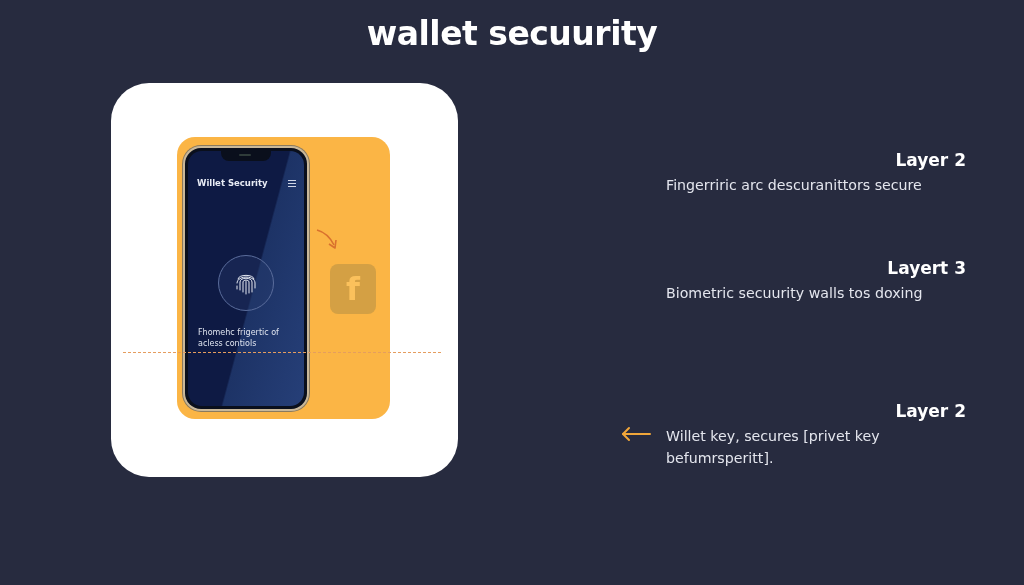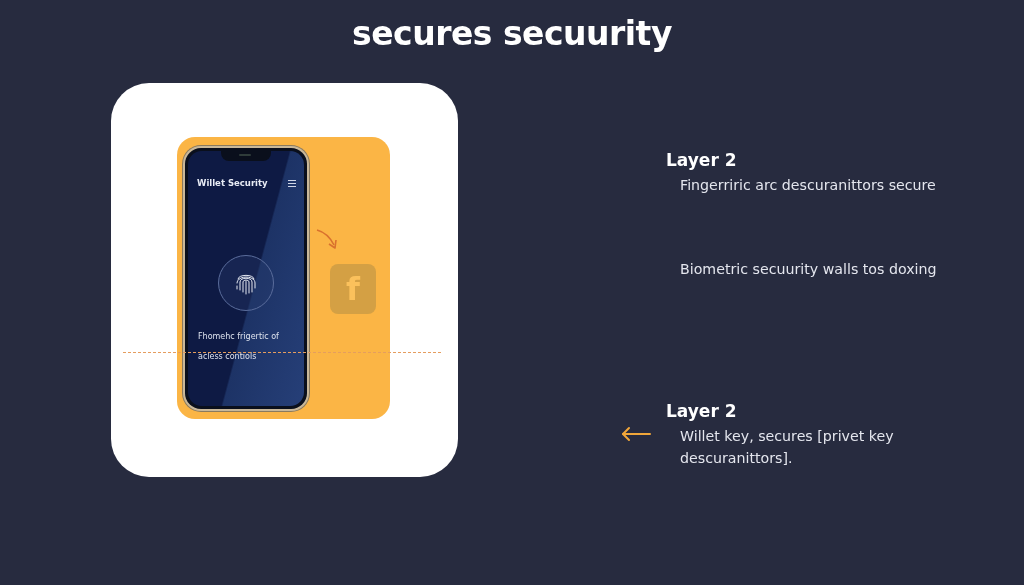--- a/index.html
+++ b/index.html
@@ -96,21 +96,21 @@
       border-radius: 50%;
       border: 1px solid #5b6d9c;
       background: rgba(40, 60, 110, 0.35);
       display: flex; align-items: center; justify-content: center;
     }
     .screen-caption {
       position: absolute;
       left: 10px; top: 176px;
       width: 108px;
       font-size: 8px;
-      line-height: 20px;
+      line-height: 11px;
       color: #dfe4ef;
     }
     .dashed-line {
       position: absolute;
       left: 123px; top: 352px;
       width: 318px; height: 0;
       border-top: 1.4px dashed #e59d5e;
     }
     .arrow-curve {
       position: absolute;
@@ -133,41 +133,41 @@
       position: absolute;
       left: 666px;
       width: 300px;
     }
     .layer-title {
       font-size: 17px;
       font-weight: bold;
       color: #ffffff;
       margin-bottom: 4px;
       white-space: nowrap;
+      text-align: right;
     }
     .layer-desc {
       font-size: 14.2px;
       line-height: 22px;
       color: #e4e6ee;
       white-space: nowrap;
-      margin-left: 14px;
     }
     .layer-1 { top: 150px; }
     .layer-2 { top: 258px; }
     .layer-3 { top: 401px; }
     .left-arrow {
       position: absolute;
       left: 620px; top: 426px;
       width: 32px; height: 16px;
     }
   </style>
 </head>
 <body>
 
-<h1 class="title">secures secuurity</h1>
+<h1 class="title">wallet secuurity</h1>
 
 <div class="card"></div>
 <div class="panel"></div>
 
 <div class="phone">
   <div class="phone-inner">
     <div class="screen">
       <div class="notch"></div>
       <div class="screen-title">Willet Security</div>
       <div class="menu-icon">
@@ -200,25 +200,26 @@
 </div>
 
 <div class="dashed-line"></div>
 
 <div class="layer layer-1">
   <div class="layer-title">Layer 2</div>
   <div class="layer-desc">Fingerriric arc descuranittors secure</div>
 </div>
 
 <div class="layer layer-2">
+  <div class="layer-title">Layert 3</div>
   <div class="layer-desc">Biometric secuurity walls tos doxing</div>
 </div>
 
 <svg class="left-arrow" viewBox="0 0 32 16" fill="none">
   <path d="M30 8 L3 8" stroke="#f0a63a" stroke-width="2" stroke-linecap="round"></path>
   <path d="M9 2 L3 8 L9 14" stroke="#f0a63a" stroke-width="2" stroke-linecap="round" stroke-linejoin="round"></path>
 </svg>
 
 <div class="layer layer-3">
   <div class="layer-title">Layer 2</div>
   <div class="layer-desc">Willet key, secures [privet key</div>
-  <div class="layer-desc">descuranittors].</div>
+  <div class="layer-desc">befumrsperitt].</div>
 </div>
 
 </body></html>

